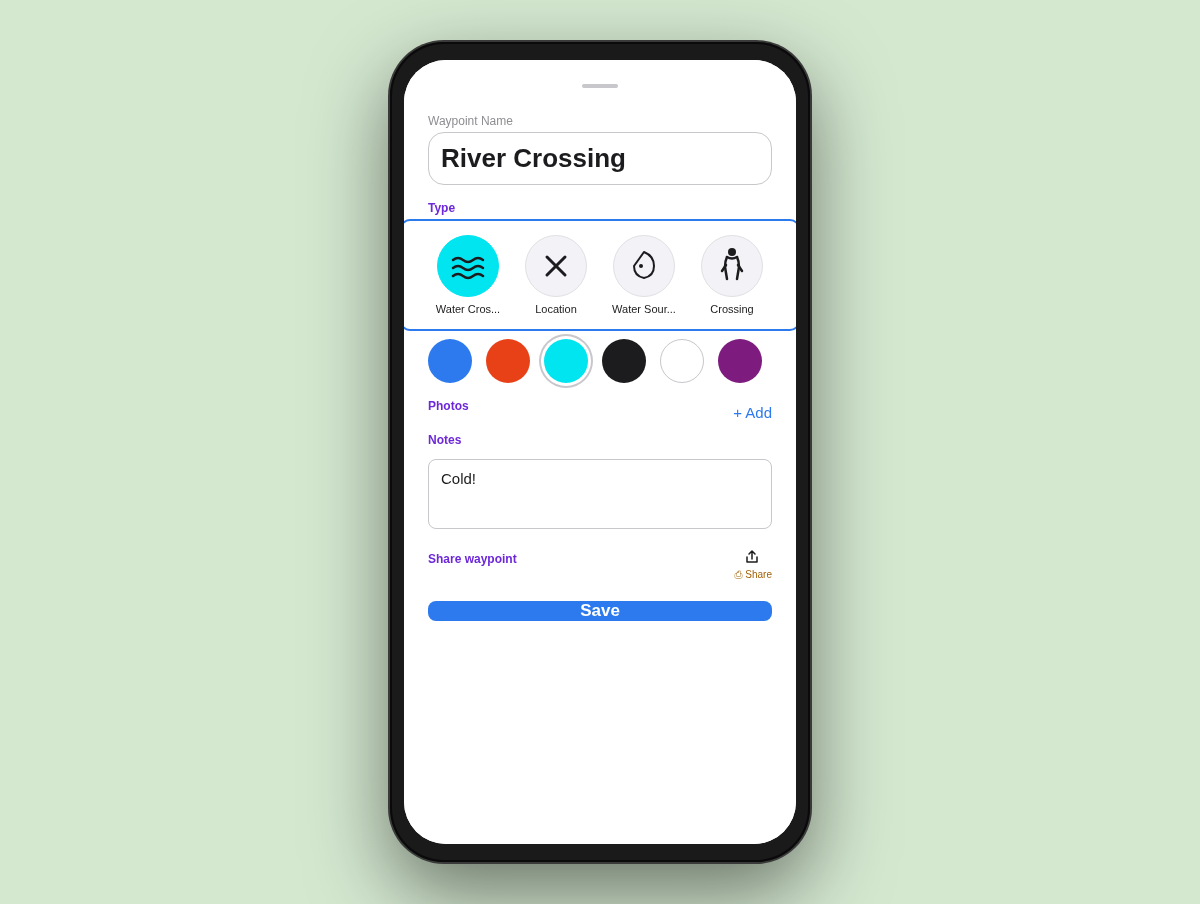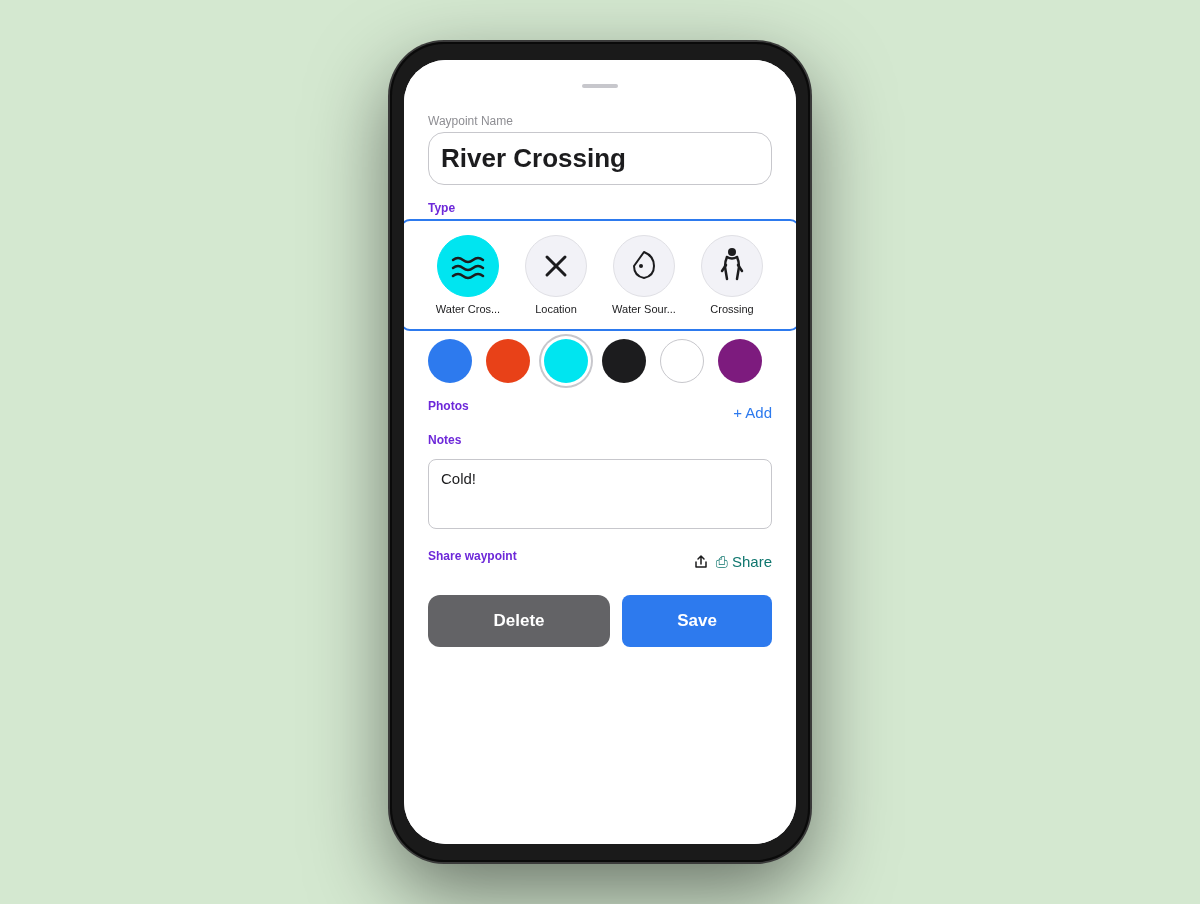--- a/index.html
+++ b/index.html
@@ -218,29 +218,30 @@
 
     
     .share-row {
       display: flex;
       justify-content: space-between;
       align-items: center;
       margin-bottom: 20px;
     }
 
     .share-button {
-      font-size: 15px;
-      color: #0f766e;
+      font-size: 10px;
+      color: #a16207;
       font-weight: 400;
       cursor: pointer;
       background: none;
       border: none;
       display: flex;
       align-items: center;
       gap: 4px;
+      flex-direction: column;
     }
 
     
     .bottom-buttons {
       display: flex;
       gap: 12px;
       margin-top: 4px;
     }
 
     .btn-delete {
@@ -370,19 +371,18 @@
           <svg width="16" height="16" viewBox="0 0 16 16" style="display:inline;vertical-align:middle;margin-right:3px;">
             <path d="M8 2 L8 10 M5 5 L8 2 L11 5" stroke="#1c1c1e" stroke-width="1.5" fill="none" stroke-linecap="round" stroke-linejoin="round"></path>
             <path d="M3 8 L3 13 L13 13 L13 8" stroke="#1c1c1e" stroke-width="1.5" fill="none" stroke-linecap="round" stroke-linejoin="round"></path>
           </svg>
           <span>⎙ Share</span>
         </button>
       </div>
 
       
       <div class="bottom-buttons">
-        <button class="btn-delete">Delete</button>
         <button class="btn-save">Save</button>
       </div>
 
     </div>
   </div>
 </div>
 
 </body></html>

